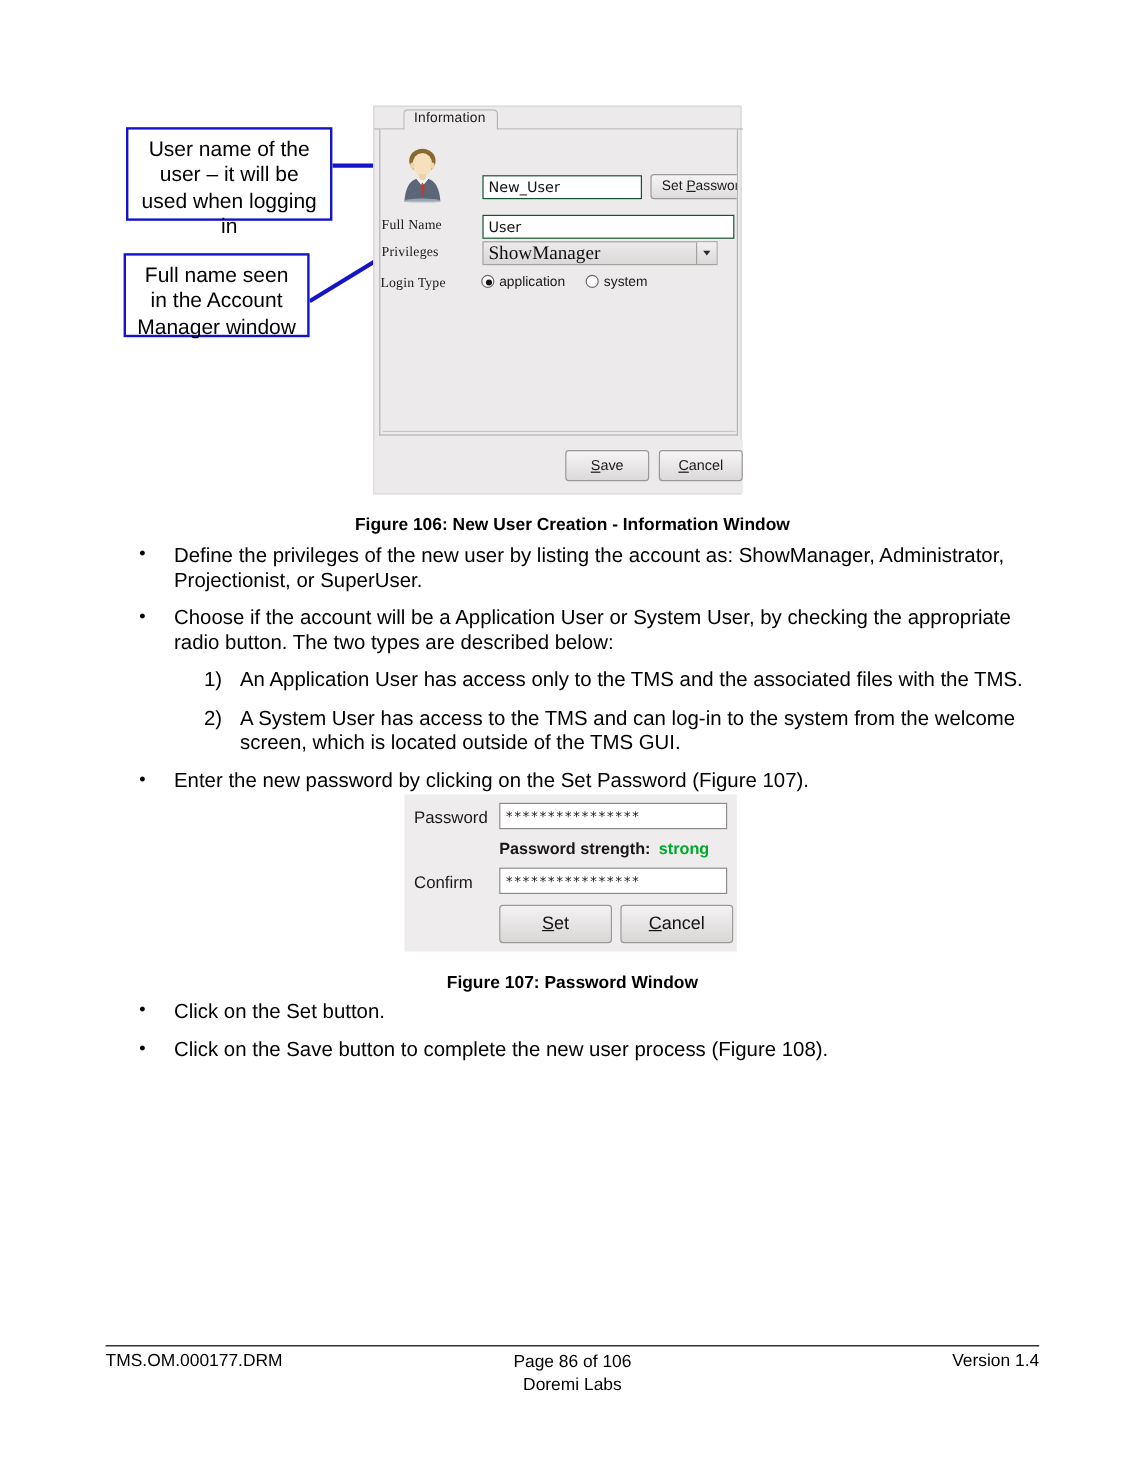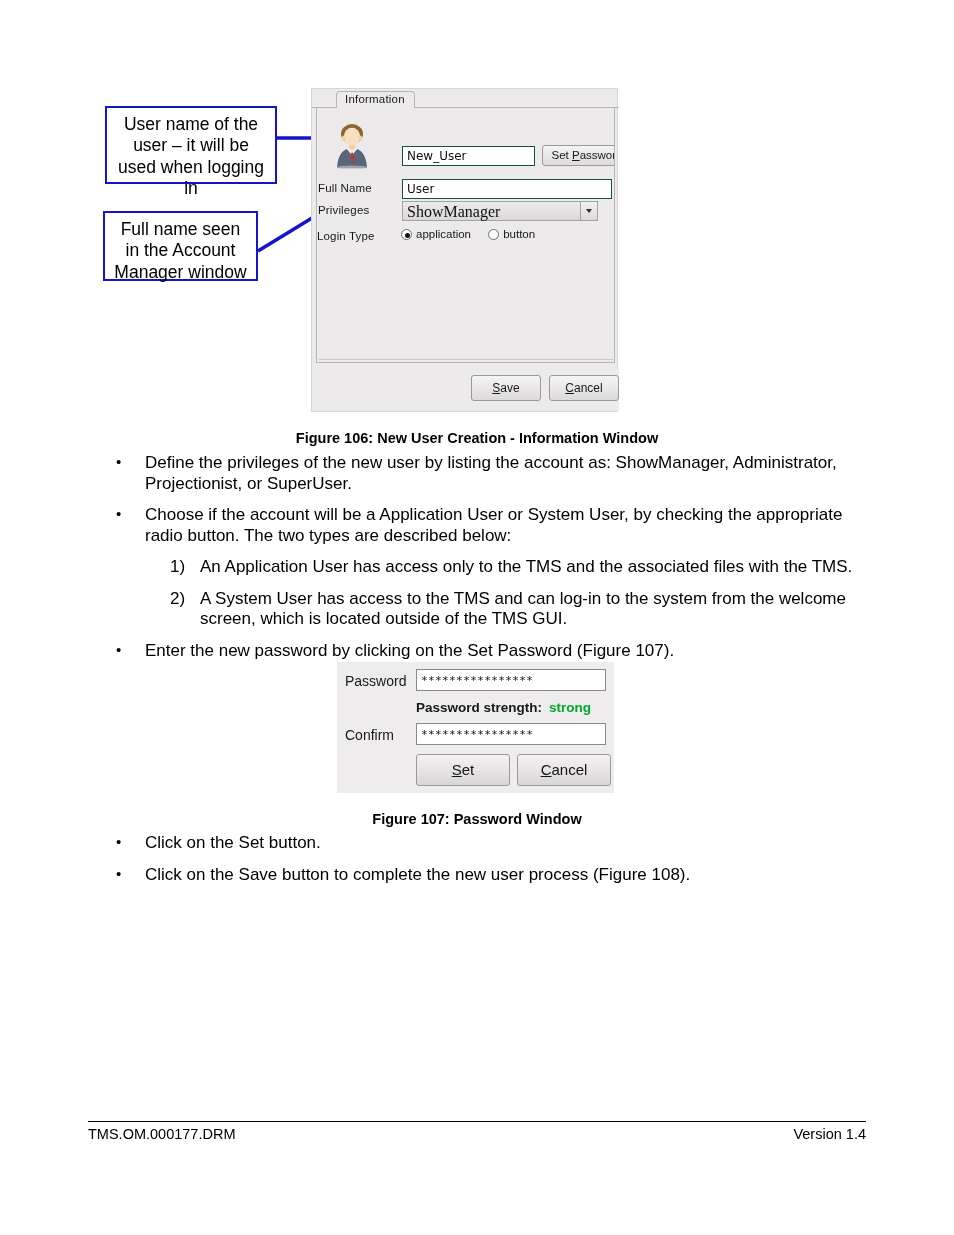--- a/index.html
+++ b/index.html
@@ -79,20 +79,21 @@
   
   .avatar { position: absolute; left: 16px; top: 13px; width: 38px; height: 48px; }
 
   
   .row-label {
     position: absolute;
     font-size: 11.5px;
     color: #181818;
     letter-spacing: .15px;
     white-space: nowrap;
+    font-family: Liberation Serif, serif;
   }
   .lbl-fullname  { left: 1px; top: 74px; }
   .lbl-priv      { left: 1px; top: 96px; }
   .lbl-logintype { left: 0px;  top: 122px; }
 
   .tf {
     position: absolute;
     background: #ffffff;
     border: 1px solid #14532d;
     font-size: 12px;
@@ -344,21 +345,21 @@
           <span>ShowManager</span>
           <span class="combo-arrow"></span>
         </div>
 
         <div class="row-label lbl-logintype">Login Type</div>
         <div class="radio-group">
           <span class="radio-item">
             <span class="radio-mark on"></span><span>application</span>
           </span>
           <span class="radio-item">
-            <span class="radio-mark"></span><span>button</span>
+            <span class="radio-mark"></span><span>system</span>
           </span>
         </div>
 
         <div class="panel-inner-frame"></div>
       </div>
 
       <div class="dlg-footer">
         <div class="btn-big btn-save"><span></span><u>S</u><span>ave</span></div>
         <div class="btn-big btn-cancel"><span></span><u>C</u><span>ancel</span></div>
       </div>
@@ -390,17 +391,21 @@
 
   <div class="caption cap107">Figure 107: Password Window</div>
 
   <div class="body-block blk2">
       <div class="bullet l1"><span>Click on the Set button.</span></div>
       <div class="bullet l1"><span>Click on the Save button to complete the new user process (Figure 108).</span></div>
     </div>
 
   <div class="footer-rule"></div>
   <div class="footer">
+    <div class="f-center">
+      <div>Page 86 of 106</div>
+      <div>Doremi Labs</div>
+    </div>
     <div class="f-left">TMS.OM.000177.DRM</div>
     <div class="f-right">Version 1.4</div>
   </div>
 
 </div>
 
 </body></html>

